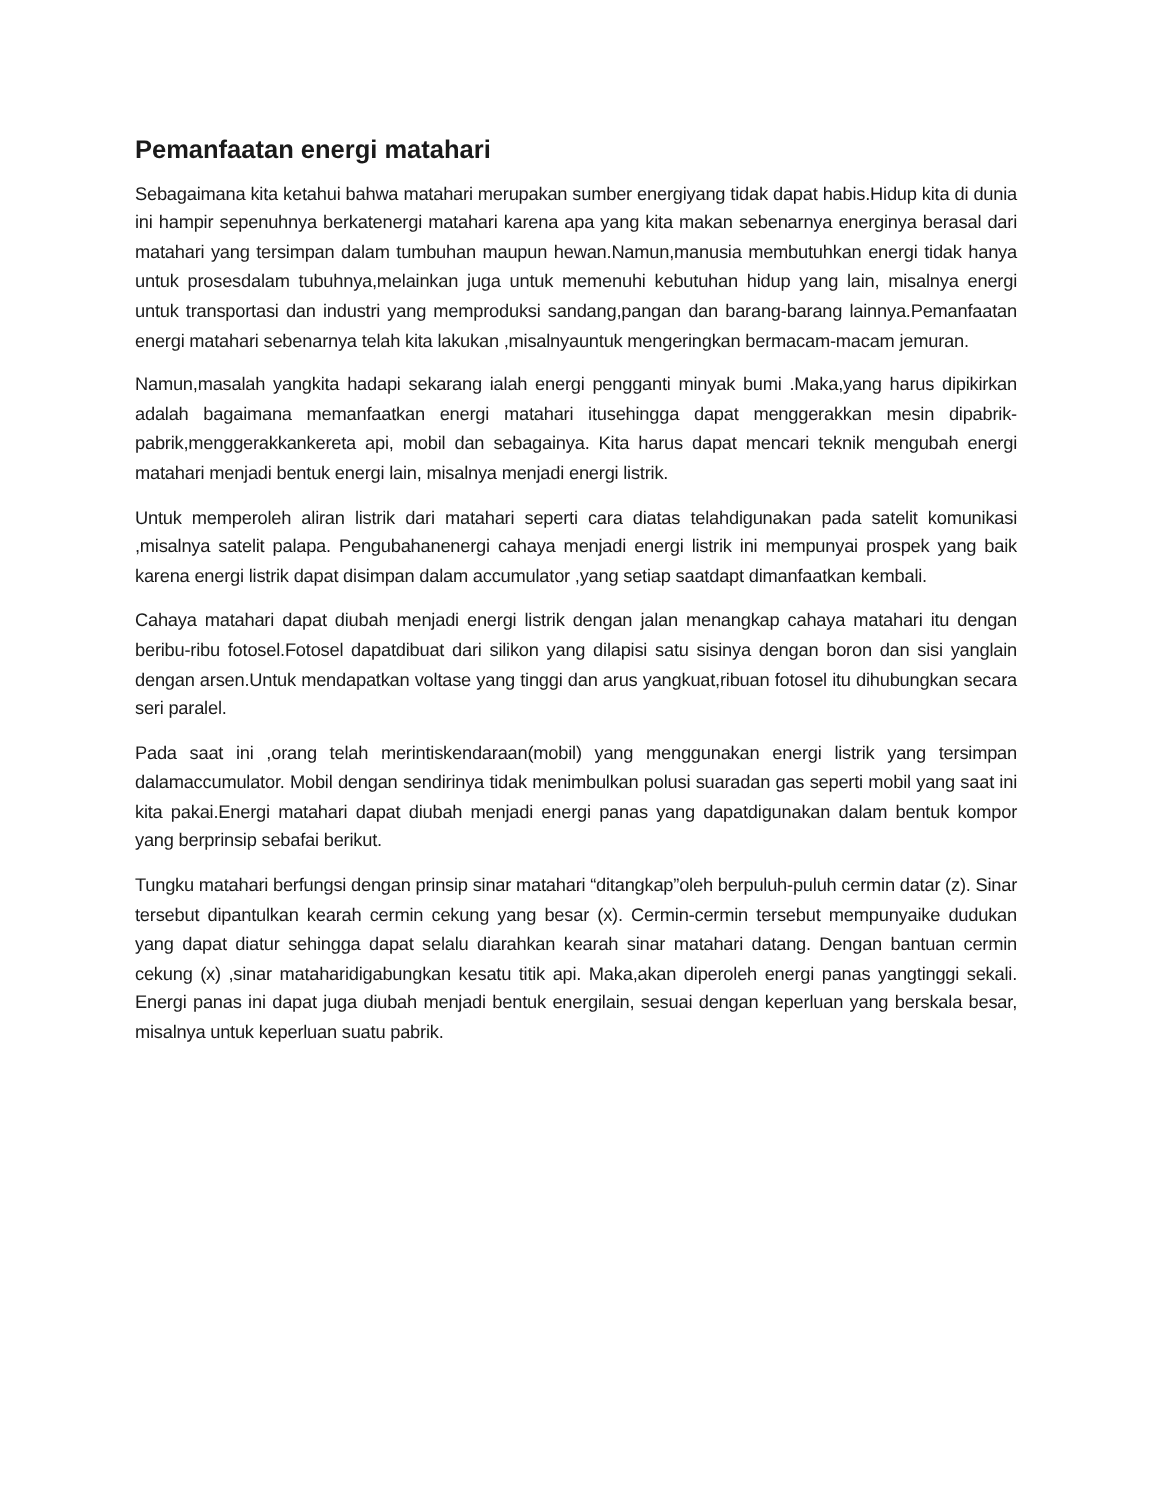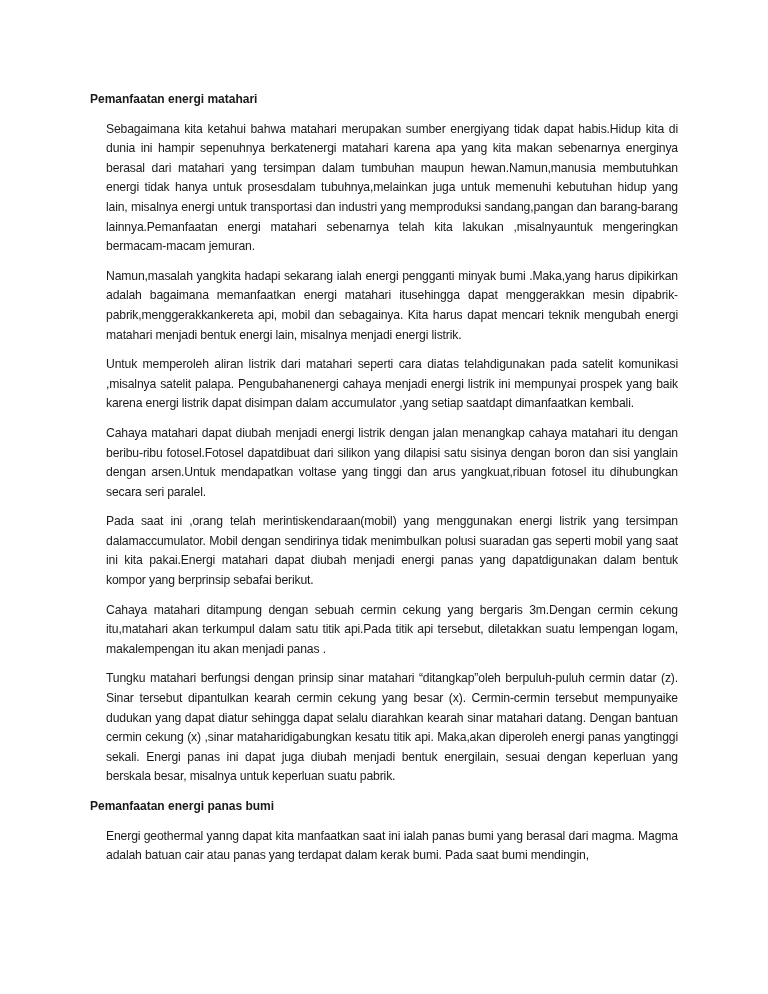--- a/index.html
+++ b/index.html
@@ -10,39 +10,34 @@
     top: 90px;
     width: 588px;
     font-family: "Liberation Sans", sans-serif;
     font-size: 12.2px;
     color: #1a1a1a;
     line-height: 19.6px;
   }
   .heading {
     font-weight: bold;
     margin: 0 0 10px 0;
-    font-size: 12px;
+    font-size: 17px;
   }
   .para {
-    margin: 0 0 10px 16px;
+    margin: 0 0 10px 0;
     text-align: justify;
     letter-spacing: -0.15px;
   }
 </style>
 </head>
 <body>
 
 <div class="page">
   <div>
     <p class="heading">Pemanfaatan energi matahari</p>
     <p class="para">Sebagaimana kita ketahui bahwa matahari merupakan sumber energiyang tidak dapat habis.Hidup kita di dunia ini hampir sepenuhnya berkatenergi matahari karena apa yang kita makan sebenarnya energinya berasal dari matahari yang tersimpan dalam tumbuhan maupun hewan.Namun,manusia membutuhkan energi tidak hanya untuk prosesdalam tubuhnya,melainkan juga untuk memenuhi kebutuhan hidup yang lain, misalnya energi untuk transportasi dan industri yang memproduksi sandang,pangan dan barang-barang lainnya.Pemanfaatan energi matahari sebenarnya telah kita lakukan ,misalnyauntuk mengeringkan bermacam-macam jemuran.</p>
     <p class="para">Namun,masalah yangkita hadapi sekarang ialah energi pengganti minyak bumi .Maka,yang harus dipikirkan adalah bagaimana memanfaatkan energi matahari itusehingga dapat menggerakkan mesin dipabrik-pabrik,menggerakkankereta api, mobil dan sebagainya. Kita harus dapat mencari teknik mengubah energi matahari menjadi bentuk energi lain, misalnya menjadi energi listrik.</p>
     <p class="para">Untuk memperoleh aliran listrik dari matahari seperti cara diatas telahdigunakan pada satelit komunikasi ,misalnya satelit palapa. Pengubahanenergi cahaya menjadi energi listrik ini mempunyai prospek yang baik karena energi listrik dapat disimpan dalam accumulator ,yang setiap saatdapt dimanfaatkan kembali.</p>
     <p class="para">Cahaya matahari dapat diubah menjadi energi listrik dengan jalan menangkap cahaya matahari itu dengan beribu-ribu fotosel.Fotosel dapatdibuat dari silikon yang dilapisi satu sisinya dengan boron dan sisi yanglain dengan arsen.Untuk mendapatkan voltase yang tinggi dan arus yangkuat,ribuan fotosel itu dihubungkan secara seri paralel.</p>
     <p class="para">Pada saat ini ,orang telah merintiskendaraan(mobil) yang menggunakan energi listrik yang tersimpan dalamaccumulator. Mobil dengan sendirinya tidak menimbulkan polusi suaradan gas seperti mobil yang saat ini kita pakai.Energi matahari dapat diubah menjadi energi panas yang dapatdigunakan dalam bentuk kompor yang berprinsip sebafai berikut.</p>
-    <p class="para">Cahaya matahari ditampung dengan sebuah cermin cekung yang bergaris 3m.Dengan cermin cekung itu,matahari akan terkumpul dalam satu titik api.Pada titik api tersebut, diletakkan suatu lempengan logam, makalempengan itu akan menjadi panas .</p>
     <p class="para">Tungku matahari berfungsi dengan prinsip sinar matahari “ditangkap”oleh berpuluh-puluh cermin datar (z). Sinar tersebut dipantulkan kearah cermin cekung yang besar (x). Cermin-cermin tersebut mempunyaike dudukan yang dapat diatur sehingga dapat selalu diarahkan kearah sinar matahari datang. Dengan bantuan cermin cekung (x) ,sinar mataharidigabungkan kesatu titik api. Maka,akan diperoleh energi panas yangtinggi sekali. Energi panas ini dapat juga diubah menjadi bentuk energilain, sesuai dengan keperluan yang berskala besar, misalnya untuk keperluan suatu pabrik.</p>
-  </div>
-  <div>
-    <p class="heading">Pemanfaatan energi panas bumi</p>
-    <p class="para">Energi geothermal yanng dapat kita manfaatkan saat ini ialah panas bumi yang berasal dari magma. Magma adalah batuan cair atau panas yang terdapat dalam kerak bumi. Pada saat bumi mendingin,</p>
   </div>
 </div>
 
 </body></html>

